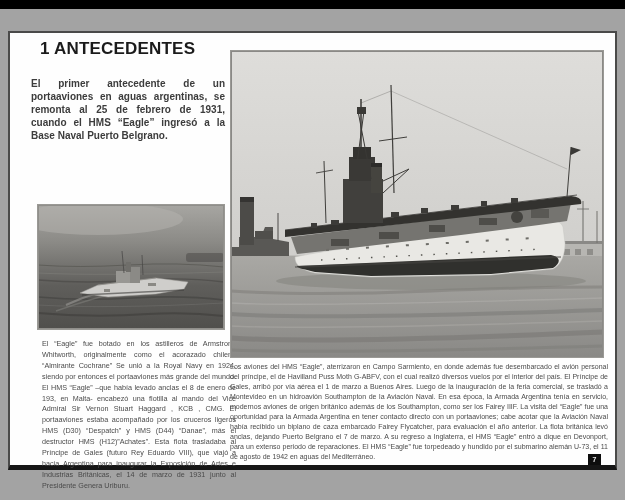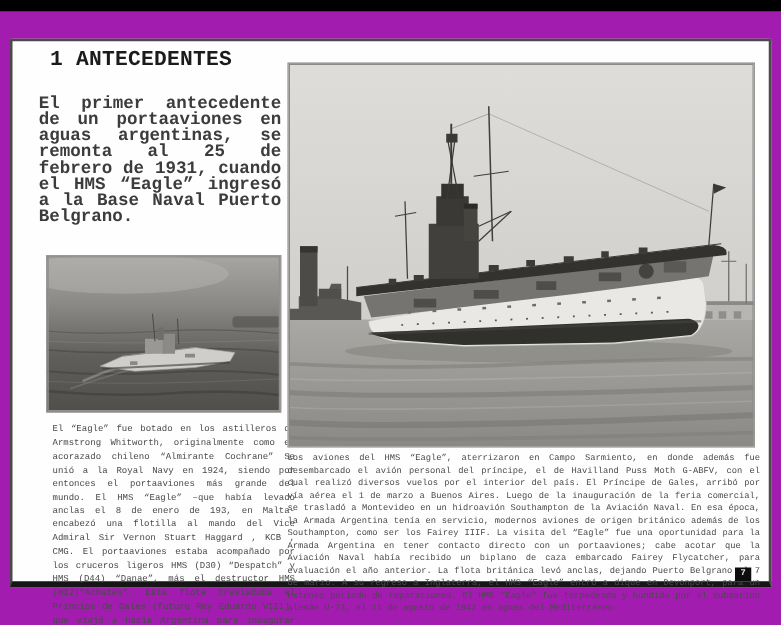--- a/index.html
+++ b/index.html
@@ -1,23 +1,23 @@
 <!DOCTYPE html>
 <html><head>
 <meta charset="utf-8">
 <style>
   html,body{margin:0;padding:0;background:#e9e9e9;}
-  .screen{position:relative;width:625px;height:500px;background:#a21caf;overflow:hidden;
-          font-family:Liberation Mono, monospace;}
+  .screen{position:relative;width:625px;height:500px;background:#a3a3a3;overflow:hidden;
+          font-family:Liberation Sans, sans-serif;}
   .top-bar{position:absolute;left:0;top:0;width:625px;height:9px;background:#000;}
   .page{position:absolute;left:8px;top:31px;width:609px;height:439px;box-sizing:border-box;
         background:#fefefe;border:2px solid #4a4a49;border-bottom:5px solid #161616;}
   .title{position:absolute;left:30px;top:6px;margin:0;font-size:17px;font-weight:bold;
          color:#1b1b1b;letter-spacing:.2px;}
-  .intro{position:absolute;left:21px;top:44px;width:194px;margin:0;font-size:14px;
+  .intro{position:absolute;left:21px;top:44px;width:194px;margin:0;font-size:10px;
          line-height:13px;font-weight:bold;color:#3c3c3c;text-align:justify;}
   .small-photo{position:absolute;left:27px;top:171px;width:186px;height:124px;margin:0;
                border:1px solid #9a9995;background:#777;}
   .small-photo svg{display:block;}
   .body-text{position:absolute;left:32px;top:306px;width:194px;margin:0;font-size:7.2px;
              line-height:10.9px;color:#4a4a4a;text-align:justify;}
   .main-photo{position:absolute;left:220px;top:17px;width:372px;height:306px;margin:0;
               border:1px solid #9a9995;background:#ccc;}
   .main-photo svg{display:block;}
   .caption{position:absolute;left:220px;top:329px;width:378px;margin:0;font-size:7px;

